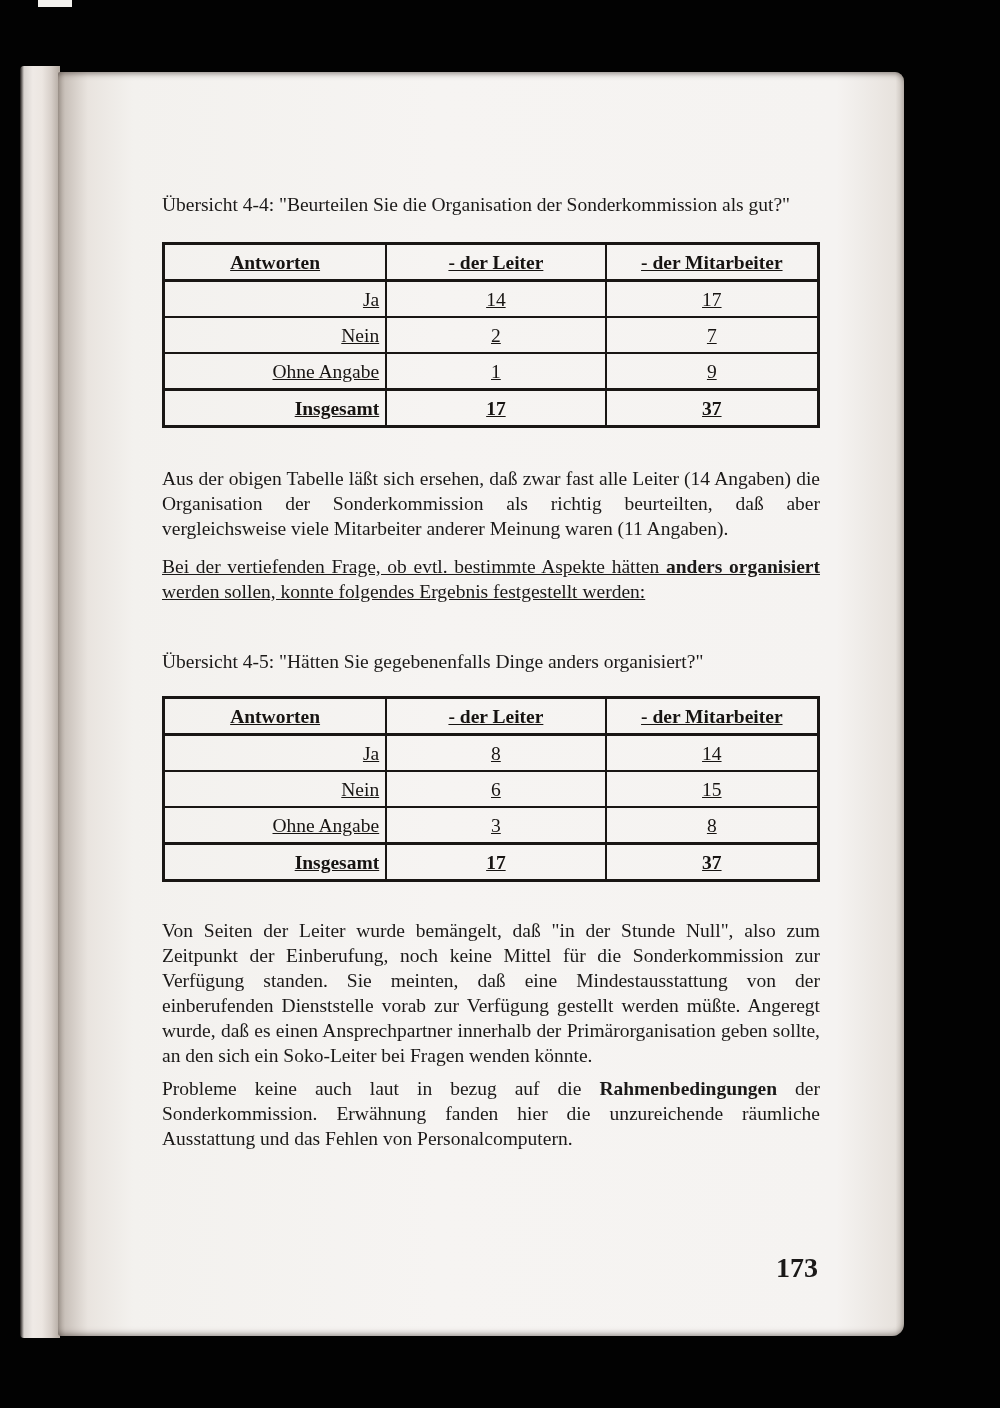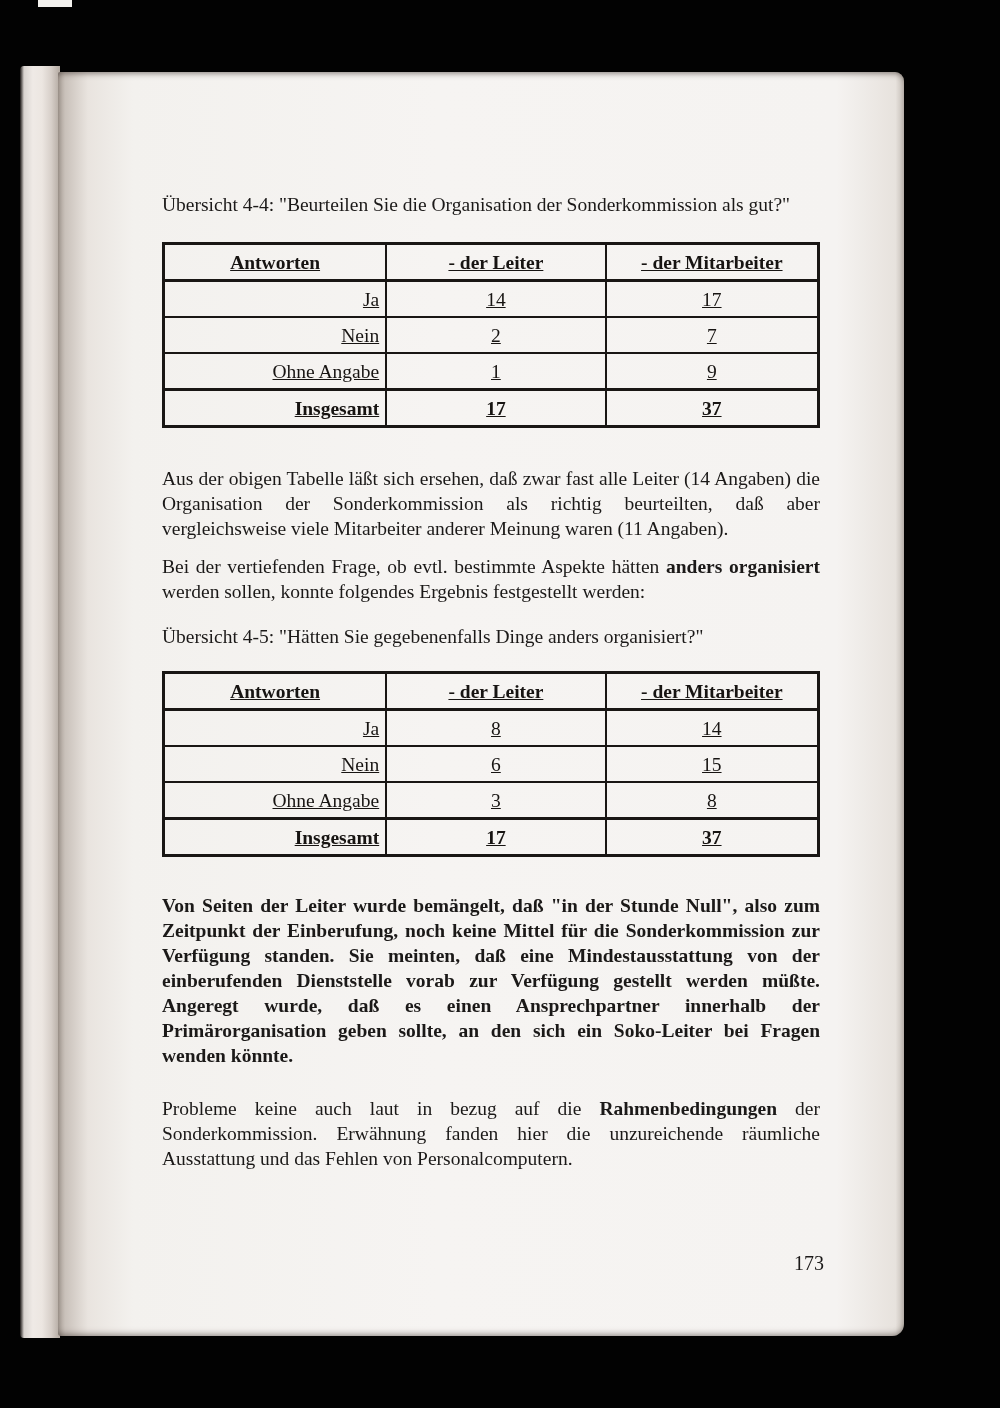--- a/index.html
+++ b/index.html
@@ -42,27 +42,27 @@
   .tbl th {
     border-bottom:3px solid #191614; font-weight:bold; text-align:center;
   }
   .tbl td { border-top:2px solid #191614; }
   .tbl td.lbl { text-align:right; padding-left:11px; }
   .tbl td.num { text-align:center; }
   .tbl tr.total td { border-top:3px solid #191614; font-weight:bold;margin-top:9px; }
   .col1 { width:34%; } .col2 { width:33.5%; } .col3 { width:32.5%; }
   .mb-t1 { margin-bottom:38px; }  
   .mb-p1 { margin-bottom:13px; }
-  .mb-p2 { margin-bottom:20px; }
+  .mb-p2 { margin-bottom:45px;text-decoration:underline; }
   .mb-h2 { margin-bottom:22px; }
   .mb-t2 { margin-bottom:36px; }
-  .mb-p3 { margin-bottom:28px;font-weight:bold; }
+  .mb-p3 { margin-bottom:8px; }
   .page-number {
-    position:absolute; right:80px; top:1180px;
-    font-weight:normal; font-size:20px; color:#1b1918;
+    position:absolute; right:86px; top:1180px;
+    font-weight:bold; font-size:28px; color:#1b1918;
   }
   b { font-weight:bold; }
 </style>
 </head>
 <body>
 
 <div id="stage">
 
   <div class="top-notch"></div>
   <div class="edge-strip"></div>

